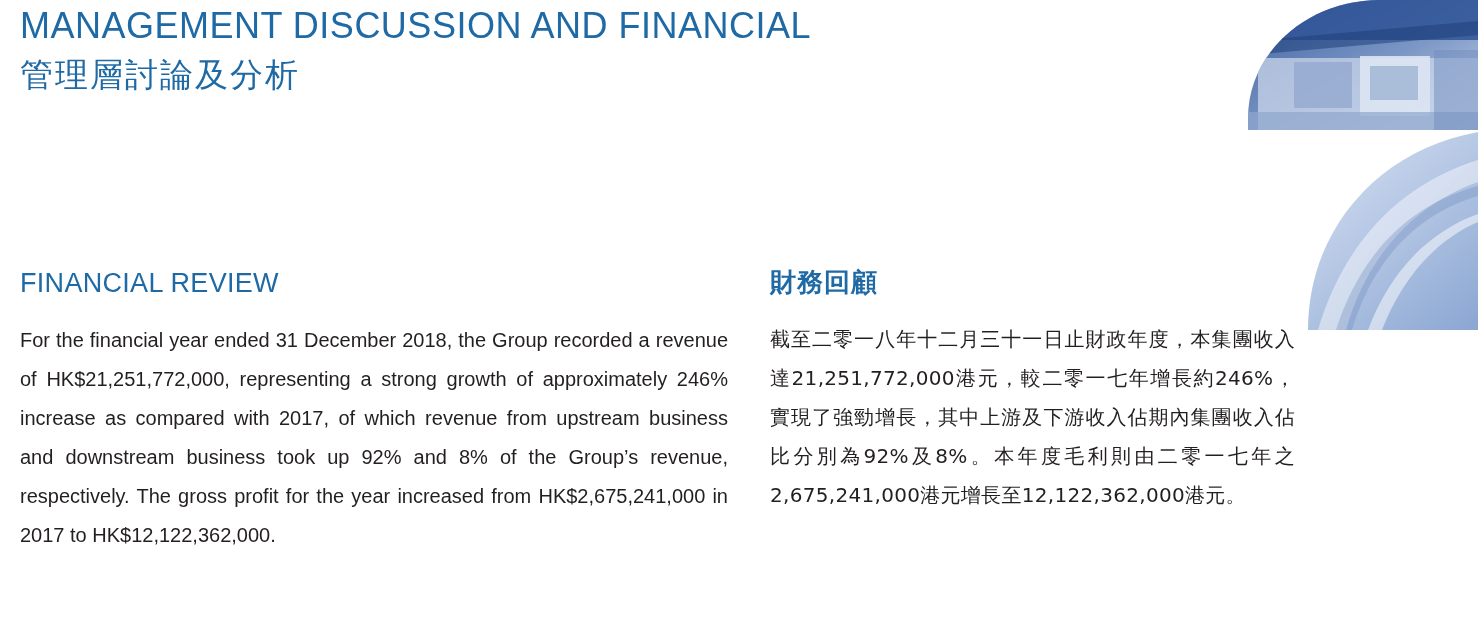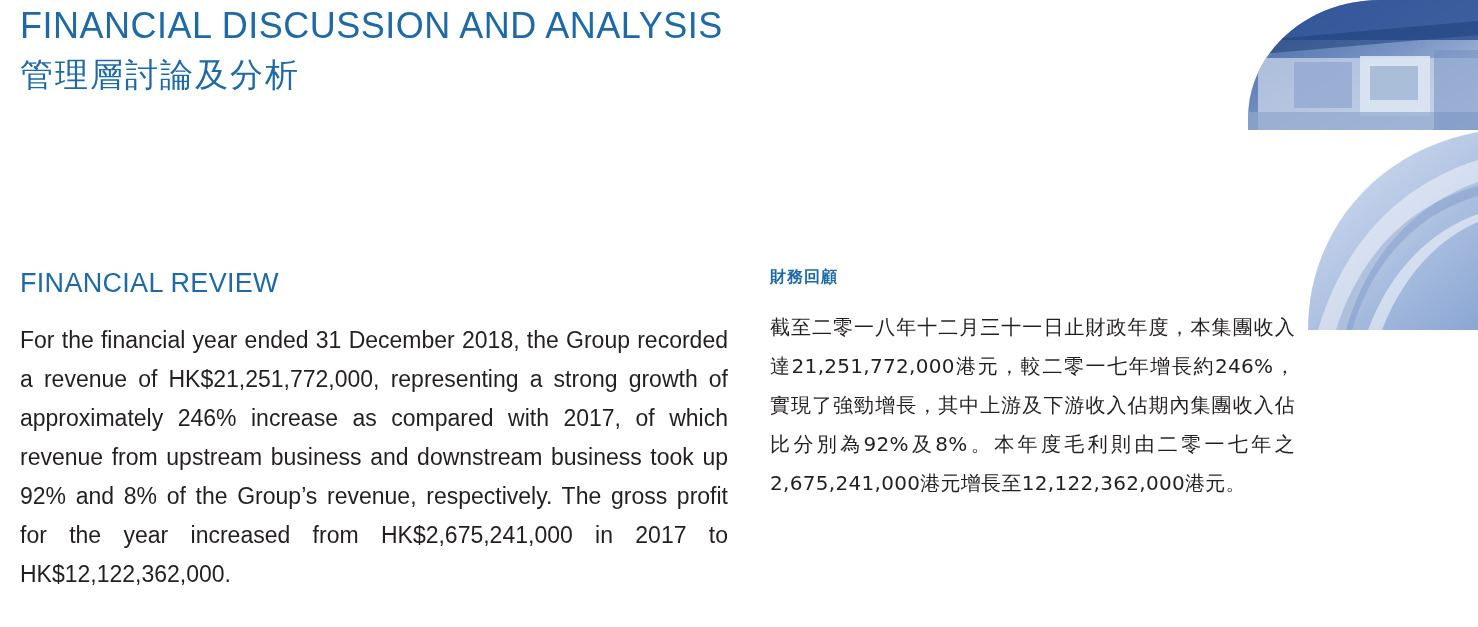--- a/index.html
+++ b/index.html
@@ -70,31 +70,31 @@
 
   .sec-head-en {
     font-size: 27px;
     color: #1f6aa5;
     font-weight: 400;
     letter-spacing: 0.3px;
     margin: 0 0 22px 0;
     line-height: 1.2;
   }
   .sec-head-zh {
-    font-size: 16px;
+    font-size: 26px;
     color: #1f6aa5;
     font-weight: 700;
     letter-spacing: 1px;
     margin: 0 0 22px 0;
     line-height: 1.2;
     font-family: "DejaVu Sans", sans-serif;
   }
 
   .body-en {
-    font-size: 23px;
+    font-size: 20px;
     line-height: 39px;
     color: #231f20;
     text-align: justify;
     text-justify: inter-word;
     margin: 0;
   }
   .body-zh {
     font-size: 20px;
     line-height: 39px;
     color: #231f20;
@@ -143,21 +143,21 @@
     <g clip-path="url(#clipArc)">
       <rect x="0" y="130" width="230" height="200" fill="url(#gArc)"></rect>
       <path d="M70,330 C95,245 150,185 230,160 L230,182 C165,205 118,258 98,330 Z" fill="#ffffff" opacity="0.45"></path>
       <path d="M88,330 C112,255 160,205 230,186 L230,196 C168,214 124,262 104,330 Z" fill="#6f8cbd" opacity="0.35"></path>
       <path d="M120,330 C142,272 180,232 230,214 L230,222 C188,240 154,278 134,330 Z" fill="#ffffff" opacity="0.5"></path>
     </g>
   </svg>
 </div>
 
 <div class="page-header">
-  <div class="title-en">FINANCIAL DISCUSSION AND ANALYSIS</div>
+  <div class="title-en">MANAGEMENT DISCUSSION AND FINANCIAL</div>
   <div class="title-zh">管理層討論及分析</div>
 </div>
 
 <div class="columns">
 
   <div class="col-en">
     <h2 class="sec-head-en">FINANCIAL REVIEW</h2>
     <p class="body-en">For the financial year ended 31 December 2018, the Group recorded a revenue of HK$21,251,772,000, representing a strong growth of approximately 246% increase as compared with 2017, of which revenue from upstream business and downstream business took up 92% and 8% of the Group’s revenue, respectively. The gross profit for the year increased from HK$2,675,241,000 in 2017 to HK$12,122,362,000.</p>
   </div>
 

